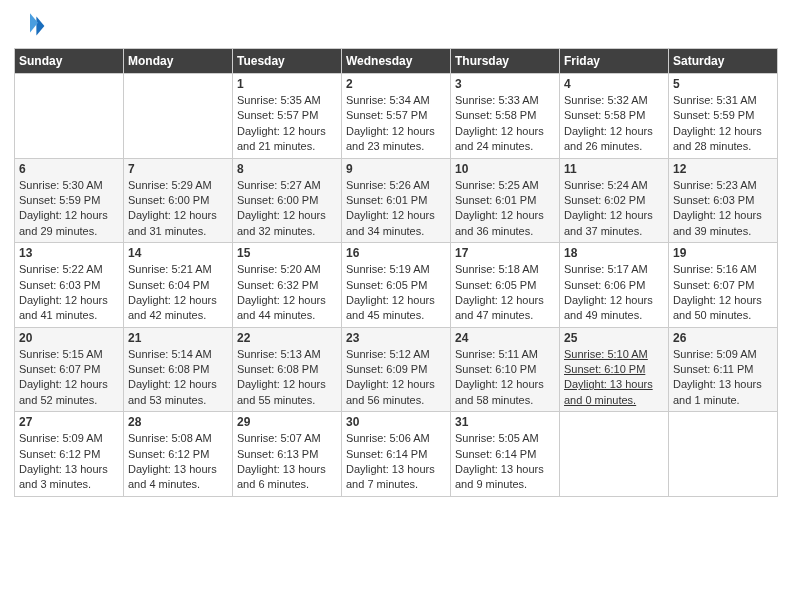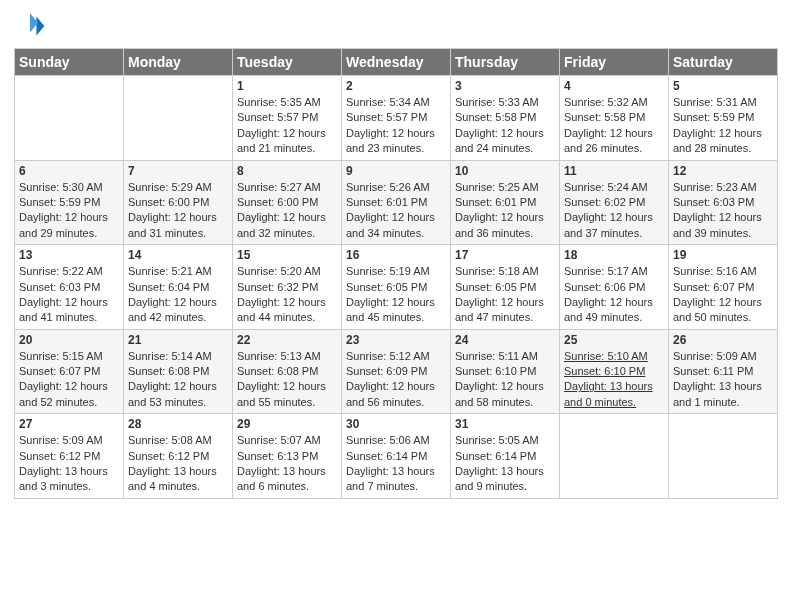--- a/index.html
+++ b/index.html
@@ -58,23 +58,23 @@
     .location {
       font-size: 14px;
       color: #555;
     }
     .calendar {
       width: 100%;
       border-collapse: collapse;
       table-layout: fixed;
     }
     .calendar th {
-      background: #737373;
+      background: #404040;
       color: #fff;
-      font-size: 14px;
+      font-size: 12px;
       font-weight: bold;
       padding: 5px 4px;
       text-align: left;
       border: 1px solid #ccc;
     }
     .calendar td {
       border: 1px solid #ccc;
       vertical-align: top;
       padding: 3px 4px;
       font-size: 9.5px;

